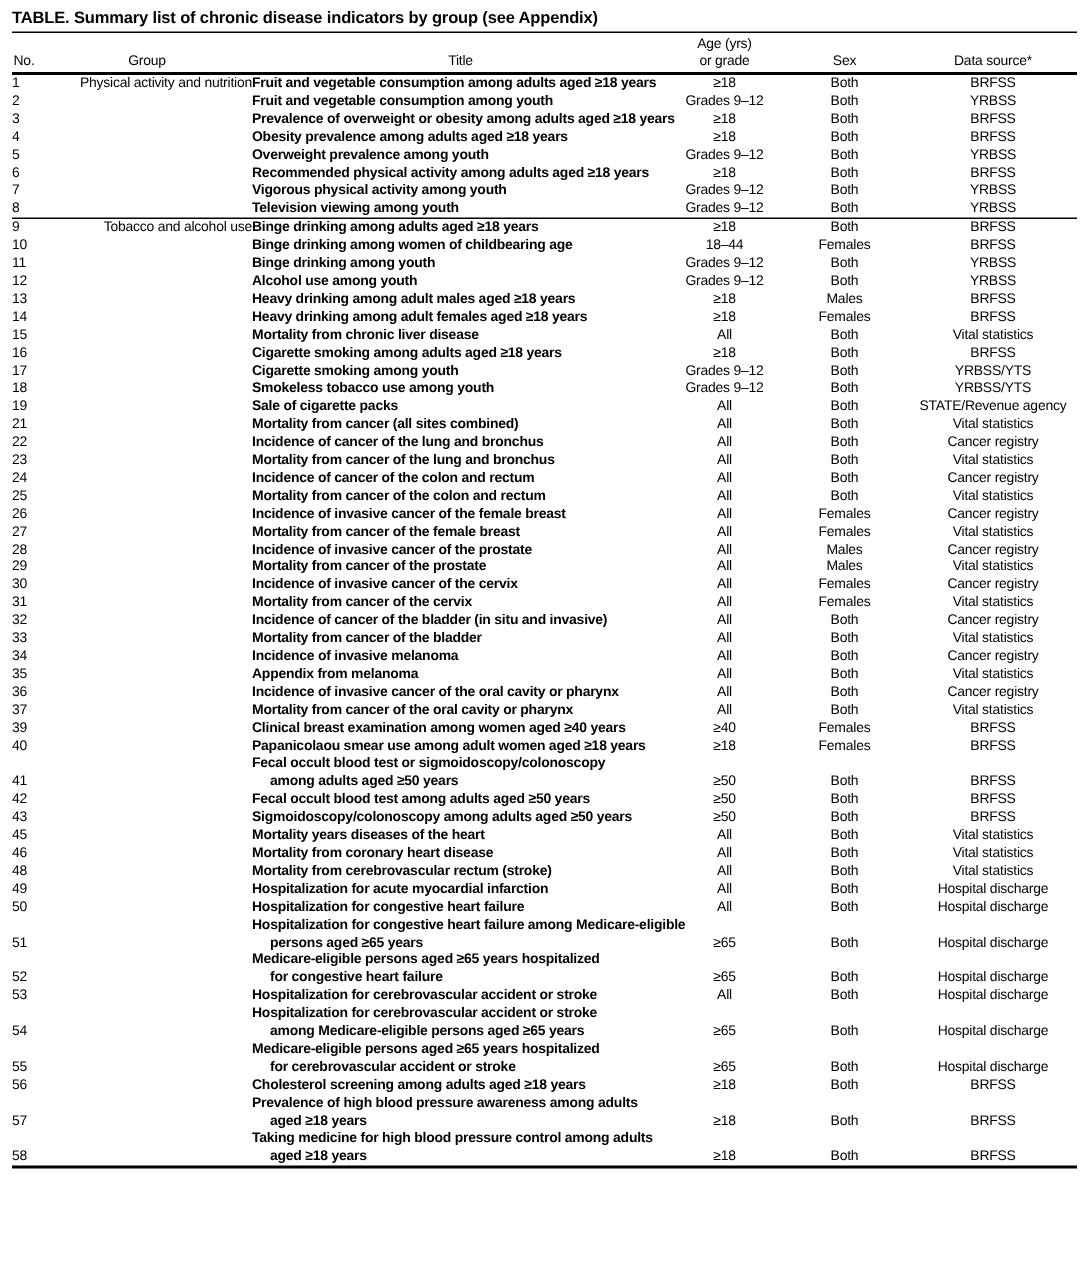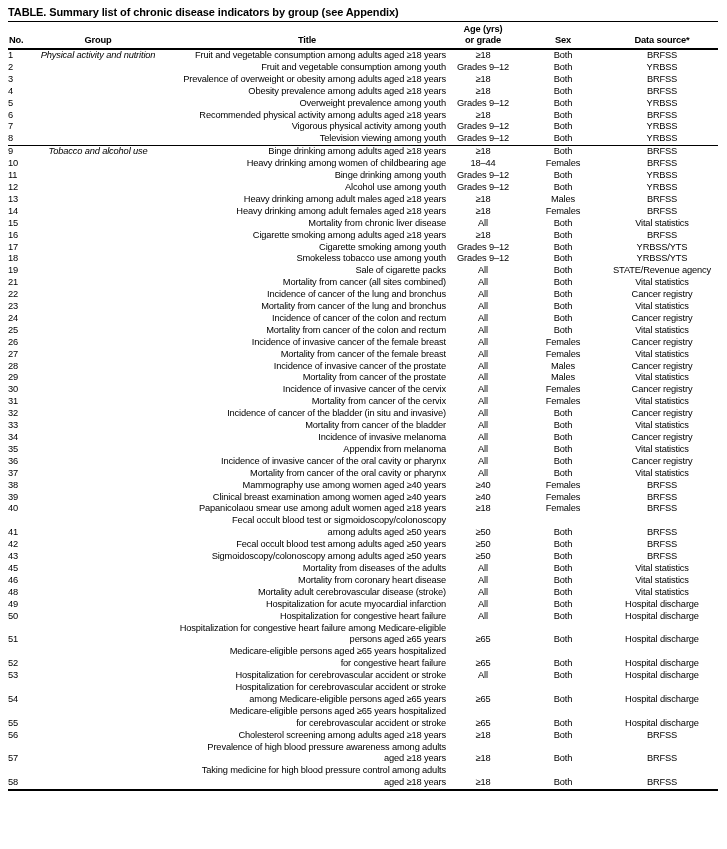--- a/index.html
+++ b/index.html
@@ -29,40 +29,40 @@
     border-collapse: collapse;
     table-layout: fixed;
     width: 710px;
     border-bottom: 2.5px solid #000;
   }
   table.summary thead tr {
     border-top: 1.5px solid #000;
     border-bottom: 2px solid #000;
   }
   table.summary th {
-    font-weight: bold;
+    font-weight: normal;
     font-size: 9.3px;
     line-height: 10.5px;
     text-align: center;
     vertical-align: bottom;
     padding: 2px 0 3px 0;
     letter-spacing: -0.15px;
   }
   table.summary th.c-no { text-align: left; padding-left: 1px; margin-left: 36px; }
   table.summary td {
     font-size: 9.3px;
     line-height: 11.9px;
     padding: 0;
     vertical-align: bottom;
     letter-spacing: -0.15px;
     white-space: nowrap;
   }
   td.c-no    { text-align: left; padding-left: 1px; }
-  td.c-group { text-align: center; font-style: italic; }
-  td.c-title { text-align: right; overflow: visible; }
+  td.c-group { text-align: right; }
+  td.c-title { text-align: left; overflow: visible; font-weight: bold; }
   td.c-age, td.c-sex, td.c-source { text-align: center; }
   tr.group-start { border-top: 1px solid #000; }
   .t2 { padding-left: 12px; }
 </style>
 </head>
 <body>
 
 <div class="page">
   <div class="table-title">TABLE. Summary list of chronic disease indicators by group (see Appendix)</div>
   <table class="summary">
@@ -175,21 +175,21 @@
       <div class="t1">Binge drinking among adults aged ≥18 years</div>
     </td>
     <td class="c-age">≥18</td>
     <td class="c-sex">Both</td>
     <td class="c-source">BRFSS</td>
   </tr>
         <tr>
     <td class="c-no">10</td>
     <td class="c-group"></td>
     <td class="c-title">
-      <div class="t1">Heavy drinking among women of childbearing age</div>
+      <div class="t1">Binge drinking among women of childbearing age</div>
     </td>
     <td class="c-age">18–44</td>
     <td class="c-sex">Females</td>
     <td class="c-source">BRFSS</td>
   </tr>
         <tr>
     <td class="c-no">11</td>
     <td class="c-group"></td>
     <td class="c-title">
       <div class="t1">Binge drinking among youth</div>
@@ -440,30 +440,20 @@
   </tr>
         <tr>
     <td class="c-no">37</td>
     <td class="c-group"></td>
     <td class="c-title">
       <div class="t1">Mortality from cancer of the oral cavity or pharynx</div>
     </td>
     <td class="c-age">All</td>
     <td class="c-sex">Both</td>
     <td class="c-source">Vital statistics</td>
-  </tr>
-        <tr>
-    <td class="c-no">38</td>
-    <td class="c-group"></td>
-    <td class="c-title">
-      <div class="t1">Mammography use among women aged ≥40 years</div>
-    </td>
-    <td class="c-age">≥40</td>
-    <td class="c-sex">Females</td>
-    <td class="c-source">BRFSS</td>
   </tr>
         <tr>
     <td class="c-no">39</td>
     <td class="c-group"></td>
     <td class="c-title">
       <div class="t1">Clinical breast examination among women aged ≥40 years</div>
     </td>
     <td class="c-age">≥40</td>
     <td class="c-sex">Females</td>
     <td class="c-source">BRFSS</td>
@@ -506,41 +496,41 @@
       <div class="t1">Sigmoidoscopy/colonoscopy among adults aged ≥50 years</div>
     </td>
     <td class="c-age">≥50</td>
     <td class="c-sex">Both</td>
     <td class="c-source">BRFSS</td>
   </tr>
         <tr>
     <td class="c-no">45</td>
     <td class="c-group"></td>
     <td class="c-title">
-      <div class="t1">Mortality from diseases of the adults</div>
+      <div class="t1">Mortality years diseases of the heart</div>
     </td>
     <td class="c-age">All</td>
     <td class="c-sex">Both</td>
     <td class="c-source">Vital statistics</td>
   </tr>
         <tr>
     <td class="c-no">46</td>
     <td class="c-group"></td>
     <td class="c-title">
       <div class="t1">Mortality from coronary heart disease</div>
     </td>
     <td class="c-age">All</td>
     <td class="c-sex">Both</td>
     <td class="c-source">Vital statistics</td>
   </tr>
         <tr>
     <td class="c-no">48</td>
     <td class="c-group"></td>
     <td class="c-title">
-      <div class="t1">Mortality adult cerebrovascular disease (stroke)</div>
+      <div class="t1">Mortality from cerebrovascular rectum (stroke)</div>
     </td>
     <td class="c-age">All</td>
     <td class="c-sex">Both</td>
     <td class="c-source">Vital statistics</td>
   </tr>
         <tr>
     <td class="c-no">49</td>
     <td class="c-group"></td>
     <td class="c-title">
       <div class="t1">Hospitalization for acute myocardial infarction</div>

